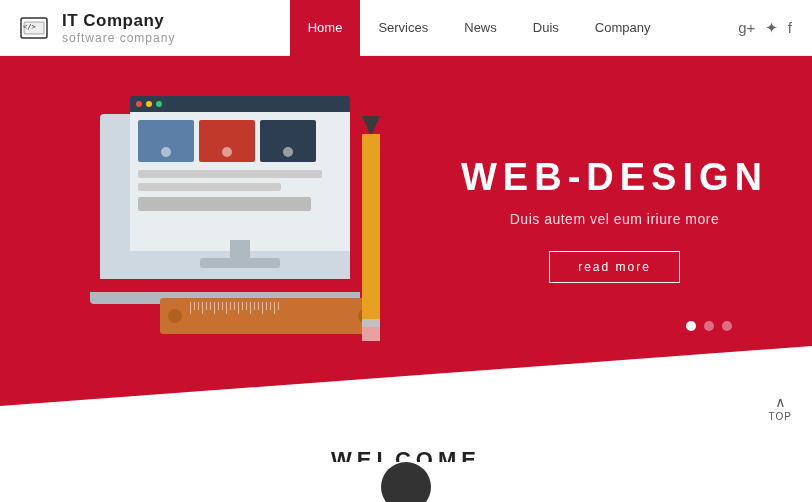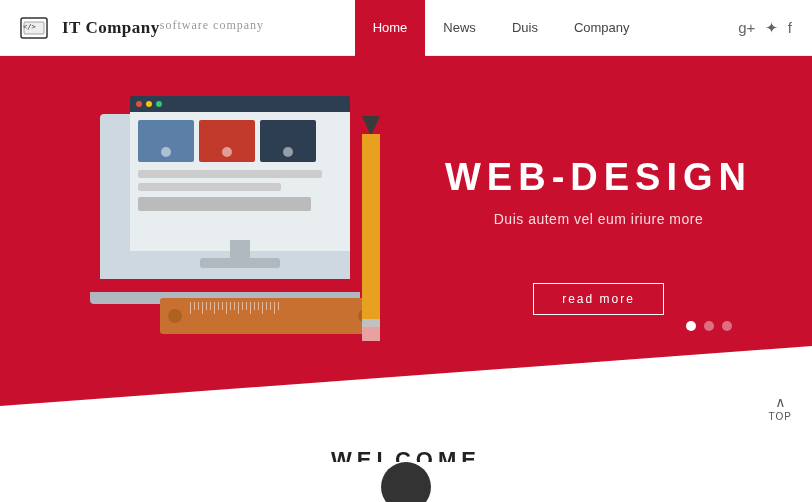--- a/index.html
+++ b/index.html
@@ -21,21 +21,21 @@
       align-items: center;
       gap: 10px;
       min-width: 200px;
     }
     .logo-icon {
       width: 32px;
       height: 28px;
     }
     .logo-text-area {
       display: flex;
-      font-family: Liberation Serif, serif;
+      flex-direction: column;
     }
     .logo-title {
       font-size: 17px;
       font-weight: 700;
       color: #222;
       letter-spacing: 0.5px;
     }
     .logo-subtitle {
       font-size: 12px;
       color: #999;
@@ -327,21 +327,21 @@
       height: 8px;
       background: rgba(255,255,255,0.5);
     }
     .ruler-tick.tall {
       height: 12px;
     }
 
     
     .hero-text {
       position: absolute;
-      right: 60px;
+      right: 44px;
       top: 100px;
       text-align: center;
       z-index: 5;
     }
     .hero-heading {
       font-size: 38px;
       font-weight: 900;
       color: #fff;
       letter-spacing: 6px;
       text-transform: uppercase;
@@ -356,21 +356,20 @@
     .hero-btn {
       display: inline-block;
       border: 1.5px solid #fff;
       color: #fff;
       padding: 8px 28px;
       font-size: 12px;
       letter-spacing: 2px;
       text-transform: lowercase;
       cursor: pointer;
       background: transparent;
-      margin-top: 32px;
     }
     .hero-dots {
       position: absolute;
       right: 80px;
       bottom: 95px;
       display: flex;
       gap: 8px;
       z-index: 5;
     }
     .hero-dot {
@@ -467,20 +466,21 @@
       <text x="3" y="15" font-size="7" fill="#333" font-family="monospace">&lt;/&gt;</text>
     </svg>
     <div class="logo-text-area">
       <span class="logo-title">IT Company</span>
       <span class="logo-subtitle">software company</span>
     </div>
   </div>
 
   <nav class="nav">
     <div class="nav-item active">Home</div>
+    <div class="nav-item">Services</div>
     <div class="nav-item">News</div>
     <div class="nav-item">Duis</div>
     <div class="nav-item">Company</div>
   </nav>
 
   <div class="social-icons">
     <span class="social-icon">g+</span>
     <span class="social-icon">✦</span>
     <span class="social-icon">f</span>
   </div>

